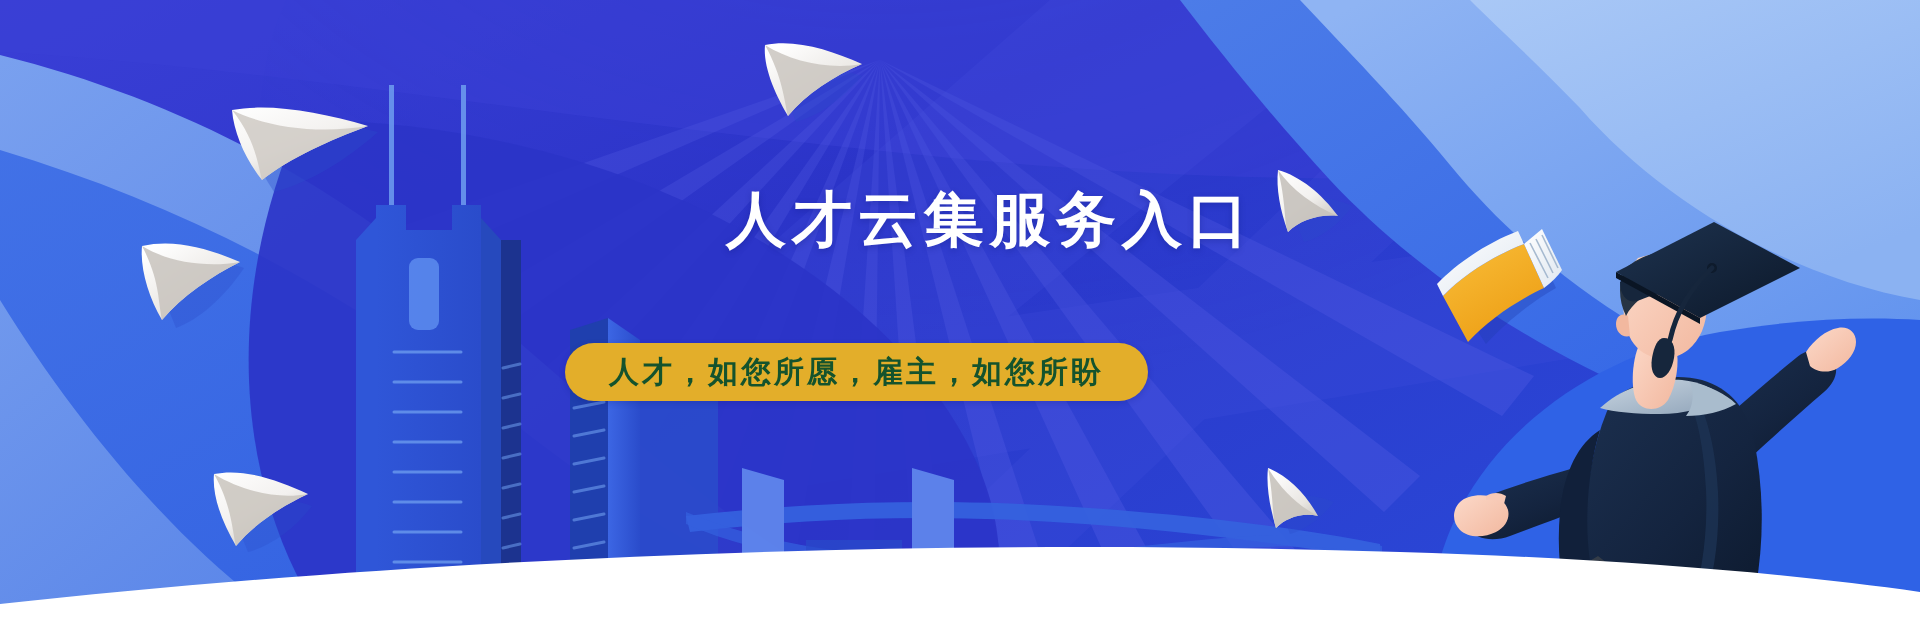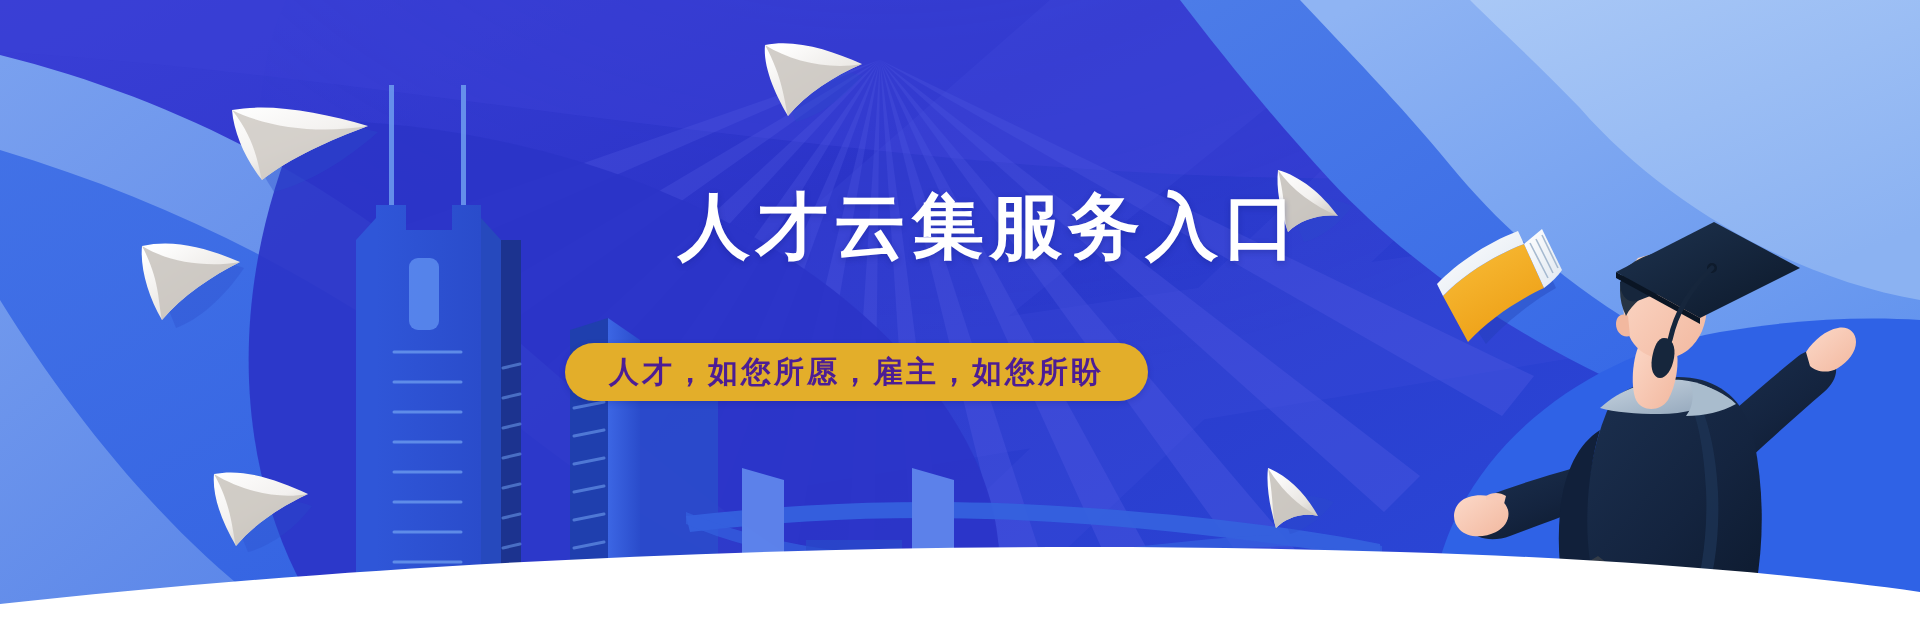--- a/index.html
+++ b/index.html
@@ -22,21 +22,21 @@
     position:absolute;
     left:0;top:0;
     width:1920px;height:630px;
     pointer-events:none;
   }
   #title{
     position:absolute;
     left:540px;top:190px;
     width:900px;
     text-align:center;
-    font-size:72px;
+    font-size:60px;
     line-height:1.0;
     font-weight:bold;
     color:#ffffff;
     letter-spacing:6px;
     white-space:nowrap;
     text-shadow:0 2px 6px rgba(10,20,110,.28);
   }
   #pill{
     position:absolute;
     left:565px;top:343px;
@@ -45,21 +45,21 @@
     justify-content:center;
     height:58px;
     padding:0 44px;
     border-radius:30px;
     background:#e3ae2a;
     box-shadow:0 2px 6px rgba(10,20,110,.20);
   }
   #pill-label{
     font-size:30px;
     font-weight:bold;
-    color:#4c1d95;
+    color:#14532d;
     letter-spacing:3px;
     white-space:nowrap;
   }
 </style>
 </head>
 <body>
 
 <div id="banner">
 
   <svg class="layer" viewBox="0 0 1920 630" preserveAspectRatio="none">

